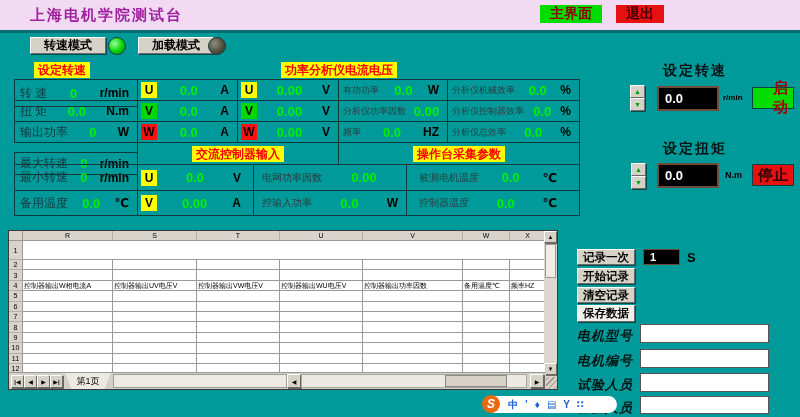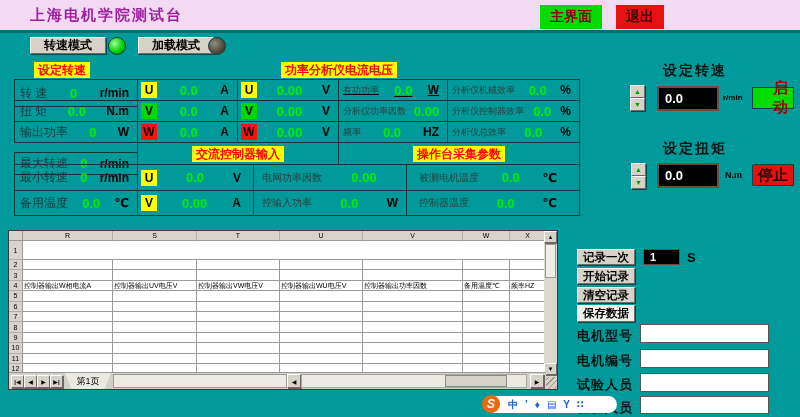--- a/index.html
+++ b/index.html
@@ -8,21 +8,21 @@
     --label-yellow:#FFFF00; --label-red-text:#FF0000;
     --button-green:#00DC00; --button-red:#E81010;
   }
   *{margin:0;padding:0;box-sizing:border-box;font-family:"Liberation Sans","DejaVu Sans",sans-serif;}
   body{background:#555;}
   .screen{position:relative;width:800px;height:417px;background:var(--background);overflow:hidden;}
 
   
   .titlebar{position:absolute;left:0;top:0;width:800px;height:30px;background:var(--title-bar);}
   .title{position:absolute;left:30px;top:6px;font-size:15px;font-weight:bold;color:#A020A0;letter-spacing:2px;}
-  .tb-btn{position:absolute;top:5px;height:24px;display:flex;align-items:center;justify-content:center;font-size:14px;font-weight:bold;cursor:default;}
+  .tb-btn{position:absolute;top:5px;height:18px;display:flex;align-items:center;justify-content:center;font-size:14px;font-weight:bold;cursor:default;}
   .tb-main{left:540px;width:62px;background:var(--button-green);color:#8B0000;}
   .tb-exit{left:616px;width:48px;background:var(--button-red);color:#3D0000;}
   .darkband{position:absolute;left:0;top:30px;width:800px;height:3px;background:#057070;}
 
   
   .btn3d{background:#D6D2C8;border:1px solid;border-color:#FFFFFF #6A6A6A #6A6A6A #FFFFFF;
          box-shadow:1px 1px 0 rgba(0,0,0,.5);display:flex;align-items:center;justify-content:center;
          font-weight:bold;color:#000;text-align:center;}
   .mode-btn{position:absolute;top:37px;width:76px;height:17px;font-size:12px;}
   .led{position:absolute;top:37px;width:18px;height:18px;border-radius:50%;border:1px solid #1d3a3a;}
@@ -53,21 +53,21 @@
   .lcd{position:absolute;background:#000;border:2px solid #6E4C3A;color:#FFF;font-weight:bold;
        font-size:13px;display:flex;align-items:center;padding-left:6px;}
   .sunit{position:absolute;font-weight:bold;color:#000;}
   .gobtn{position:absolute;width:42px;height:22px;display:flex;align-items:center;justify-content:center;
          font-size:15px;font-weight:bold;border:1px solid #044;}
   .go{background:var(--button-green);color:#A00000;padding-left:20px;}
   .stop{background:var(--button-red);color:#2A0505;}
 
   
   .rec-btn{position:absolute;left:577px;width:58px;height:16px;font-size:11.5px;}
-  .info-label{position:absolute;left:577px;font-size:13px;font-weight:bold;color:#041414;letter-spacing:1px;}
+  .info-label{position:absolute;left:577px;font-size:13px;font-weight:bold;color:#041414;letter-spacing:1px;font-style:italic;}
   .info-input{position:absolute;left:640px;width:129px;height:19px;border:1px solid #555;background:#FFF;font-size:12px;padding:0 3px;}
 
   
   .sheet{position:absolute;left:8px;top:230px;width:550px;height:160px;background:#FFF;border:1px solid #3A3A3A;overflow:hidden;}
   .sheet-body{position:absolute;left:0;top:0;width:537px;height:143px;overflow:hidden;background:#FFF;}
   .grow{display:grid;grid-template-columns:14px 90px 84px 83px 83px 100px 47px 36px;}
   .ghead{height:10px;} .r1{height:19px;} .rn{height:10.4px;}
   .gc{overflow:hidden;}
   .ch{background:#D8D4CC;border-right:1px solid #B4B0A8;border-bottom:1px solid #9A9A9A;
       font-size:7px;line-height:9px;text-align:center;color:#000;}
@@ -176,21 +176,21 @@
     <span class="phase bg-v">V</span>
     <span class="val">0.00</span>
     <span class="unit">V</span>
   </div>
   <div class="cell" style="left:237px;top:121px;width:102px;height:22px;">
     <span class="phase bg-w">W</span>
     <span class="val">0.00</span>
     <span class="unit">V</span>
   </div>
 
-  <div class="cell" style="left:338px;top:79px;width:110px;height:22px;text-decoration:underline;">
+  <div class="cell" style="left:338px;top:79px;width:110px;height:22px;">
     <span class="slabel">有功功率</span>
     <span class="val">0.0</span>
     <span class="unit">W</span>
   </div>
   <div class="cell" style="left:338px;top:100px;width:110px;height:22px;">
     <span class="slabel">分析仪功率因数</span>
     <span class="val">0.00</span>
   </div>
   <div class="cell" style="left:338px;top:121px;width:110px;height:22px;">
     <span class="slabel">频率</span>

